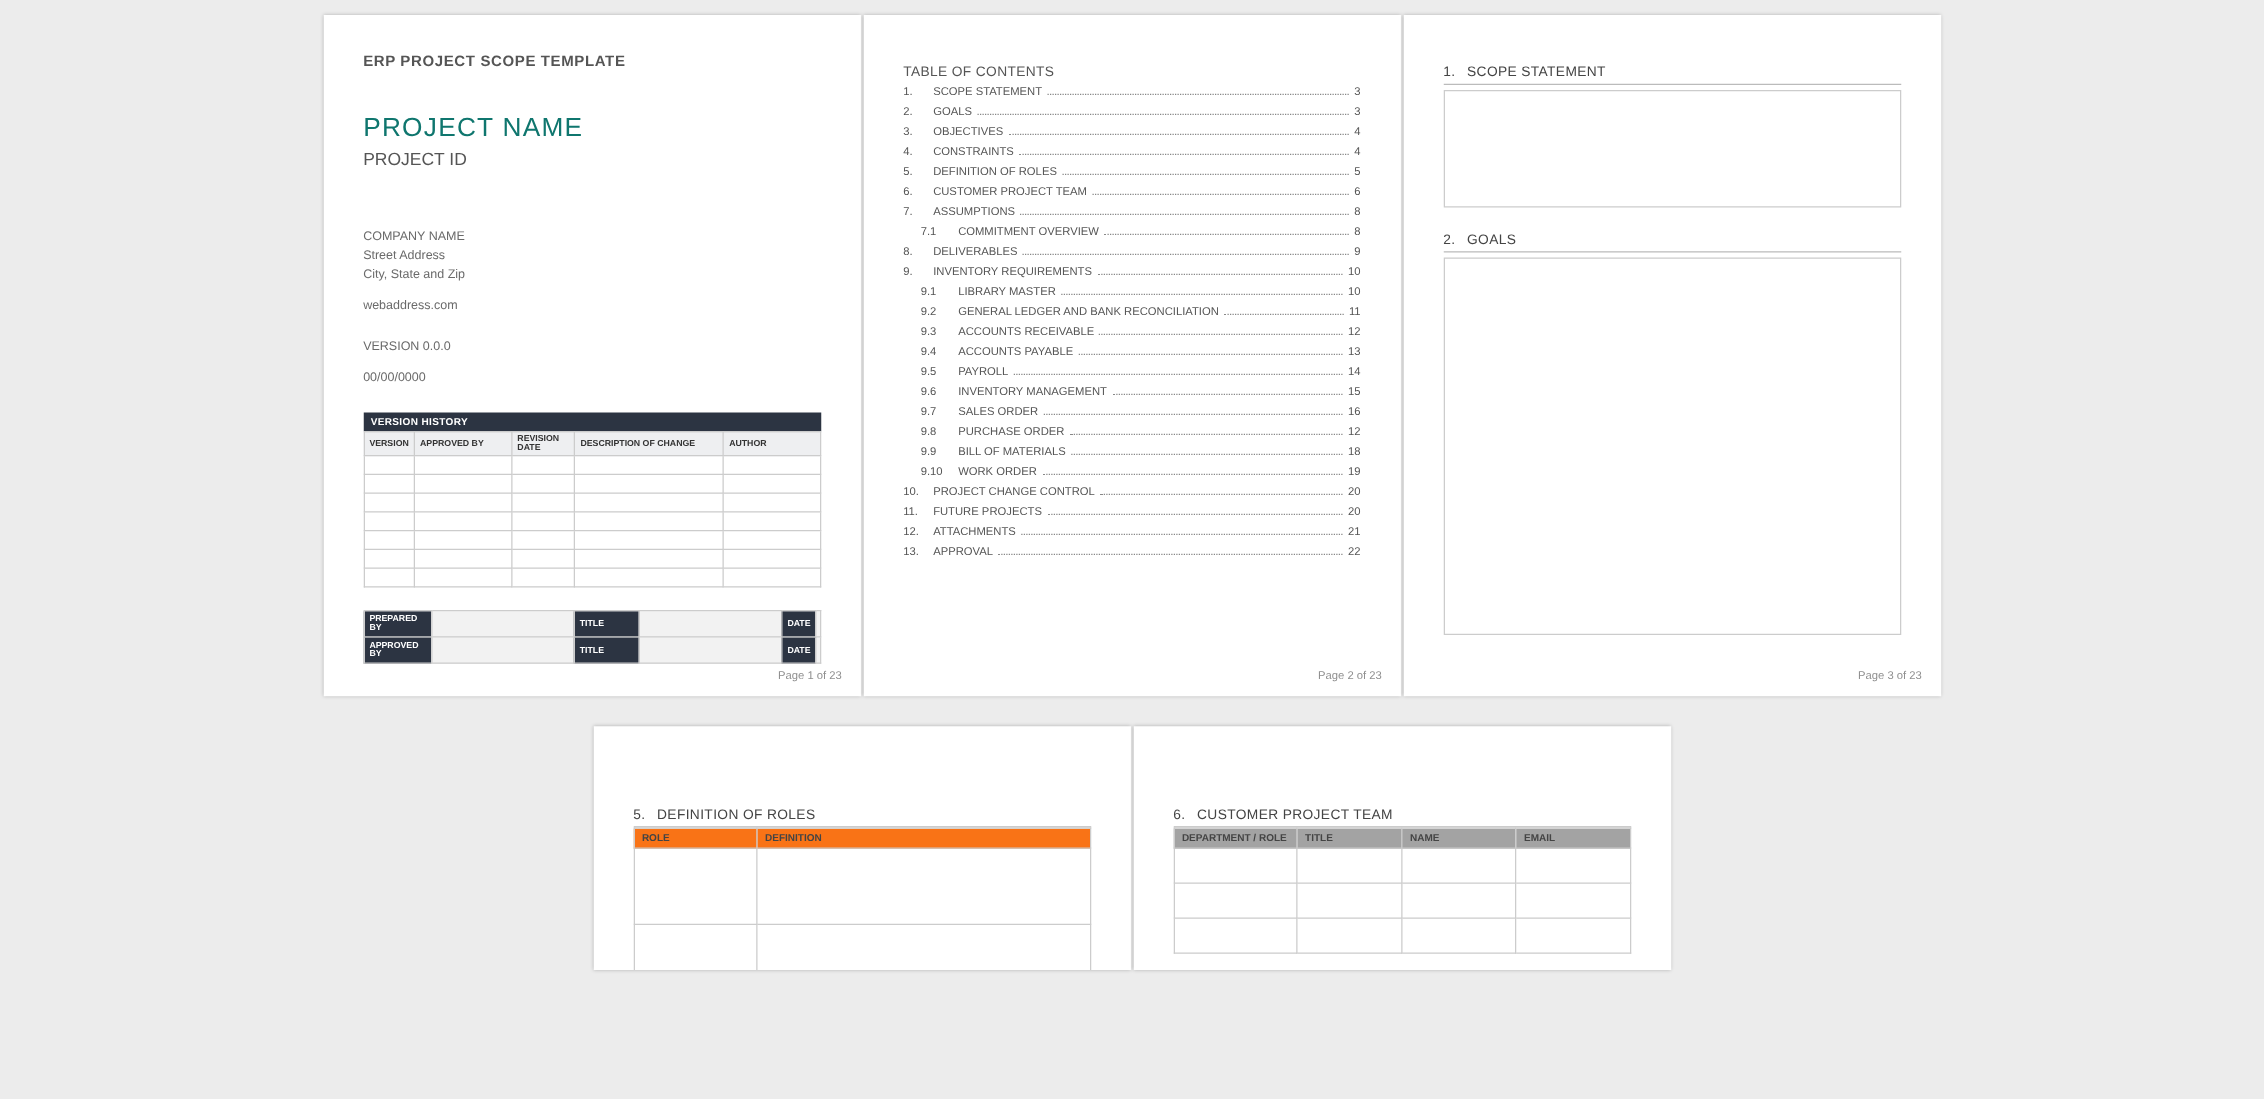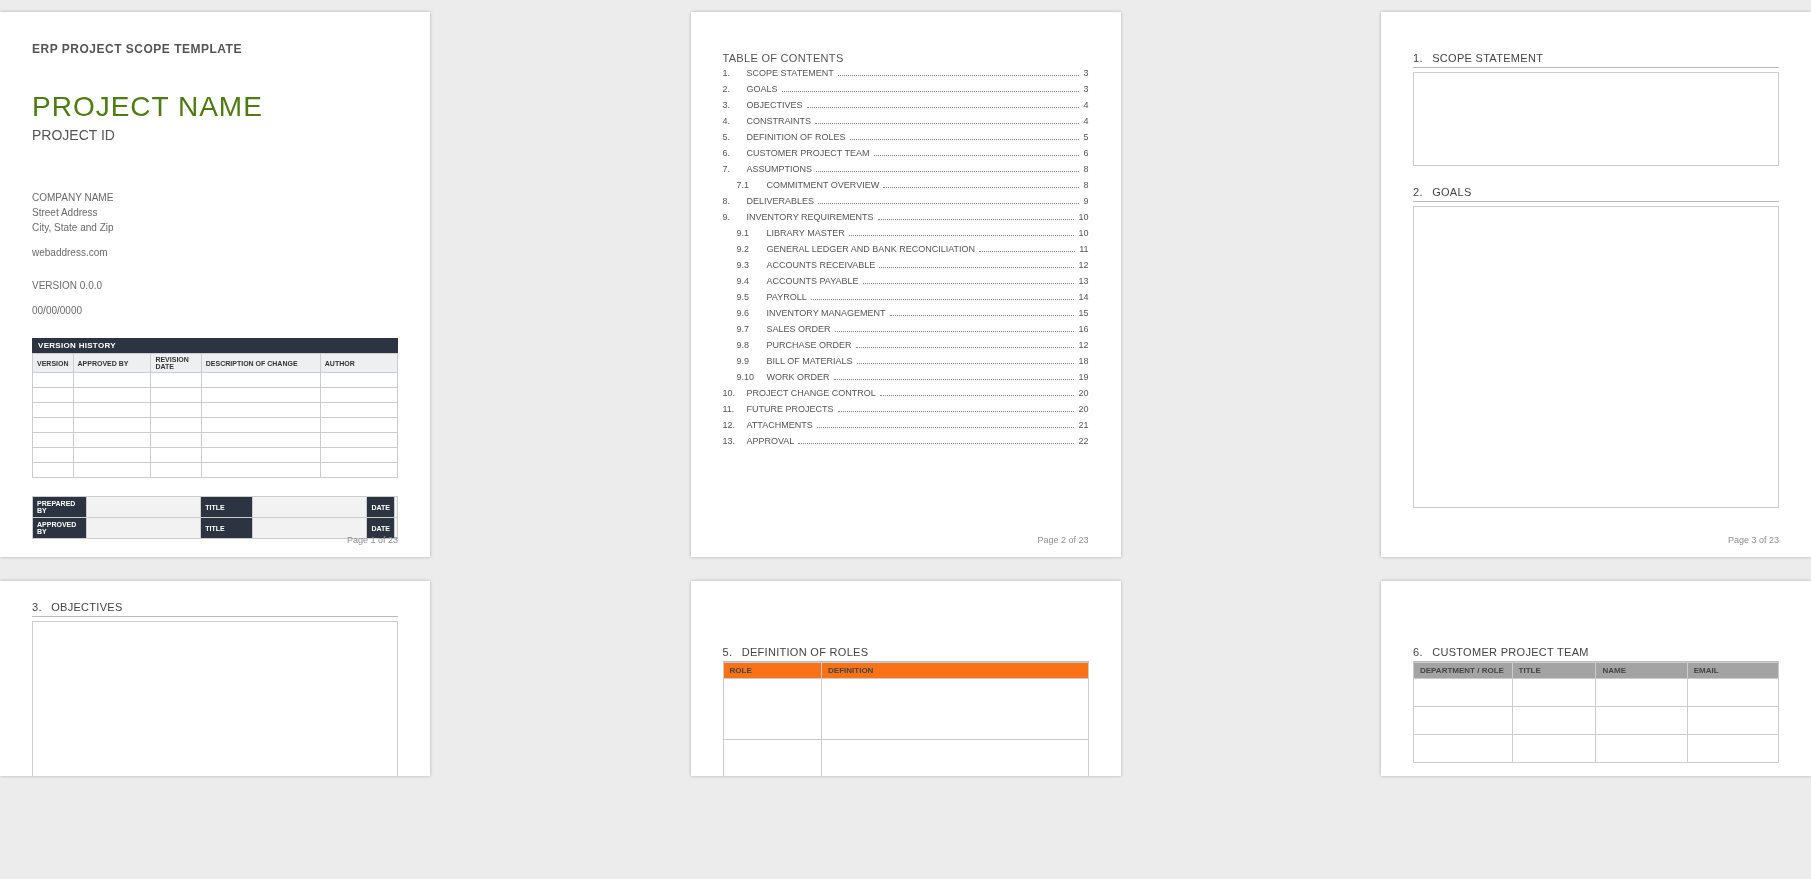--- a/index.html
+++ b/index.html
@@ -7,22 +7,22 @@
   margin:0;padding:0;
   background:#ececec;
   font-family:"Segoe UI",Arial,sans-serif;
   color:#444;
   font-size:11px;
 }
 
 
 .row{
   display:flex;
-  justify-content:space-between;
-  gap:18px;
+  justify-content:center;
+  gap:2px;
   padding:12px 0;
 }
 
 
 .page{
   background:#fff;
   width:430px;
   height:545px;            
   box-shadow:0 0 3px rgba(0,0,0,.25);
   position:relative;
@@ -34,38 +34,38 @@
   height:195px;
   padding-top:20px;
 }
 
 .row2 .p4{padding-top:10px;}
 
 
 .page-footer{
   position:absolute;
   bottom:12px;
-  right:32px;
+  right:15px;
   font-size:9px;
   color:#8f8f8f;
 }
 
 
 .cover-kicker{
   font-size:12px;
   font-weight:600;
   letter-spacing:.5px;
   color:#555;
   margin:0 0 35px;
 }
 .cover-title{
-  font-size:28px;
+  font-size:21px;
   letter-spacing:1px;
   font-weight:300;
-  color:#4d7c0f;
+  color:#0f766e;
   margin:0;
 }
 .cover-sub{
   font-size:14px;
   font-weight:400;
   color:#555;
   margin:4px 0 49px;
 }
 .block{margin:0 0 4px;color:#6a6a6a;font-size:10px}
 .gap{height:18px}
@@ -477,27 +477,20 @@
       <span>GOALS</span>
     </p>
     <div class="body-box goals-box"></div>
 
     <div class="page-footer">Page 3 of 23</div>
   </div>
 </div>
 
 <div class="row row2">
 
-  <div class="page p4">
-    <p class="sec-head">
-      <span class="n">3.</span>
-      <span>OBJECTIVES</span>
-    </p>
-    <div class="body-box" style="height:300px"></div>
-  </div>
 
   <div class="page" style="padding-top:55px">
     <p class="sec-head">
       <span class="n">5.</span>
       <span>DEFINITION OF ROLES</span>
     </p>
     <table class="def">
       <tbody>
           <tr>
         <th class="role">ROLE</th>

